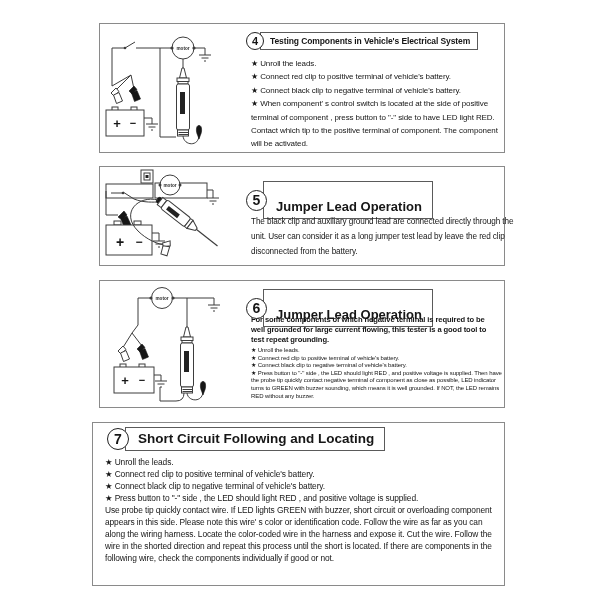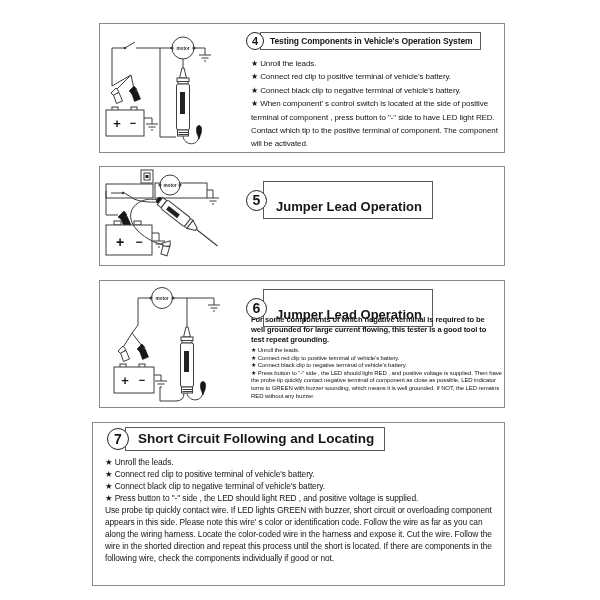--- a/index.html
+++ b/index.html
@@ -92,21 +92,21 @@
       <rect class="part" x="4" y="84" width="38" height="26"></rect>
       <text class="sign" x="15" y="102" font-size="13">+</text>
       <text class="sign" x="31" y="101" font-size="11">−</text>
     </g>
     <g>
       <path class="wire" d="M42,92 H50 M50,92 V98 M44,98 H56 M46.5,101 H53.5 M49,104 H51"></path>
     </g>
   </svg>
   <div class="title-row">
     <span class="num-circle">4</span>
-    <span class="title-box">Testing Components in Vehicle's  Operation System</span>
+    <span class="title-box">Testing Components in Vehicle's  Electrical System</span>
   </div>
   <div class="bullets">
       <div class="bullet">★ Unroll the leads.</div>
       <div class="bullet">★ Connect red clip to positive terminal of vehicle's battery.</div>
       <div class="bullet">★ Connect black clip to negative terminal of vehicle's battery.</div>
       <div class="bullet">★ When component' s control switch is located at the side of positive terminal of component , press button to "-" side to have LED light RED. Contact which tip to the positive terminal of component. The component will be activated.</div>
     </div>
 </section>
 
 <section class="panel" id="panel5">
@@ -166,20 +166,21 @@
     </g>
     <g transform="translate(64,69) rotate(35)">
       <polygon class="part" points="0,6 5,0 8,4 3,9"></polygon>
       <polygon class="part" points="2,8 8,5 11,14 5,16"></polygon>
     </g>
   </svg>
   <div class="title-row">
     <span class="num-circle">5</span>
     <span class="title-box">Jumper Lead Operation</span>
   </div>
+  <div class="para">The black clip and auxiliary ground lead are connected directly through the unit. User can consider it as a long jumper test lead by leave the red clip disconnected from the battery.</div>
 </section>
 
 <section class="panel" id="panel6">
   <svg class="diagram" width="150" height="124" viewBox="0 0 150 124">
     <g>
       <path class="wire" d="M36,15 H112"></path>
       <path class="wire" d="M85,15 V44"></path>
       <path class="wire" d="M36,15 V42 L30,50 M30,50 L20,66 M30,50 L40,63"></path>
       <path class="wire" d="M82,110 Q82,118 74,118 H58 V104"></path>
     </g>

